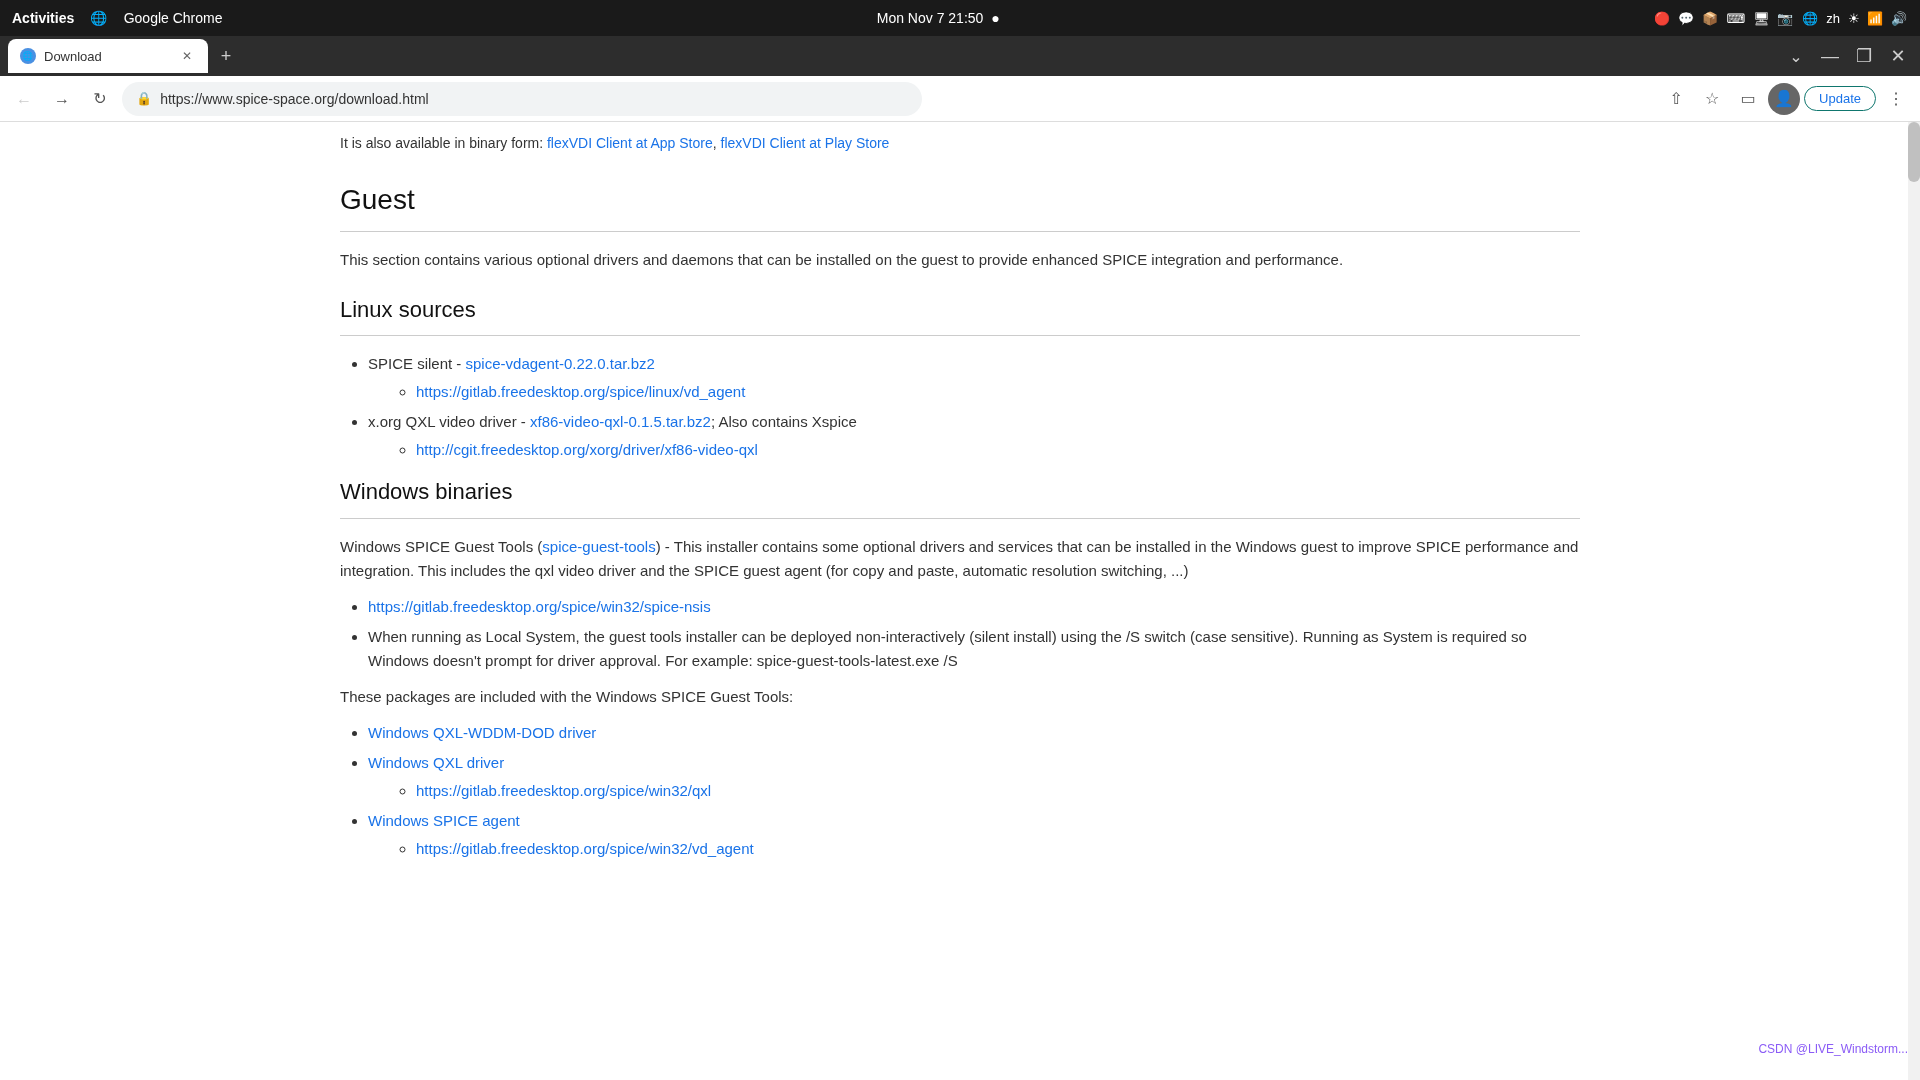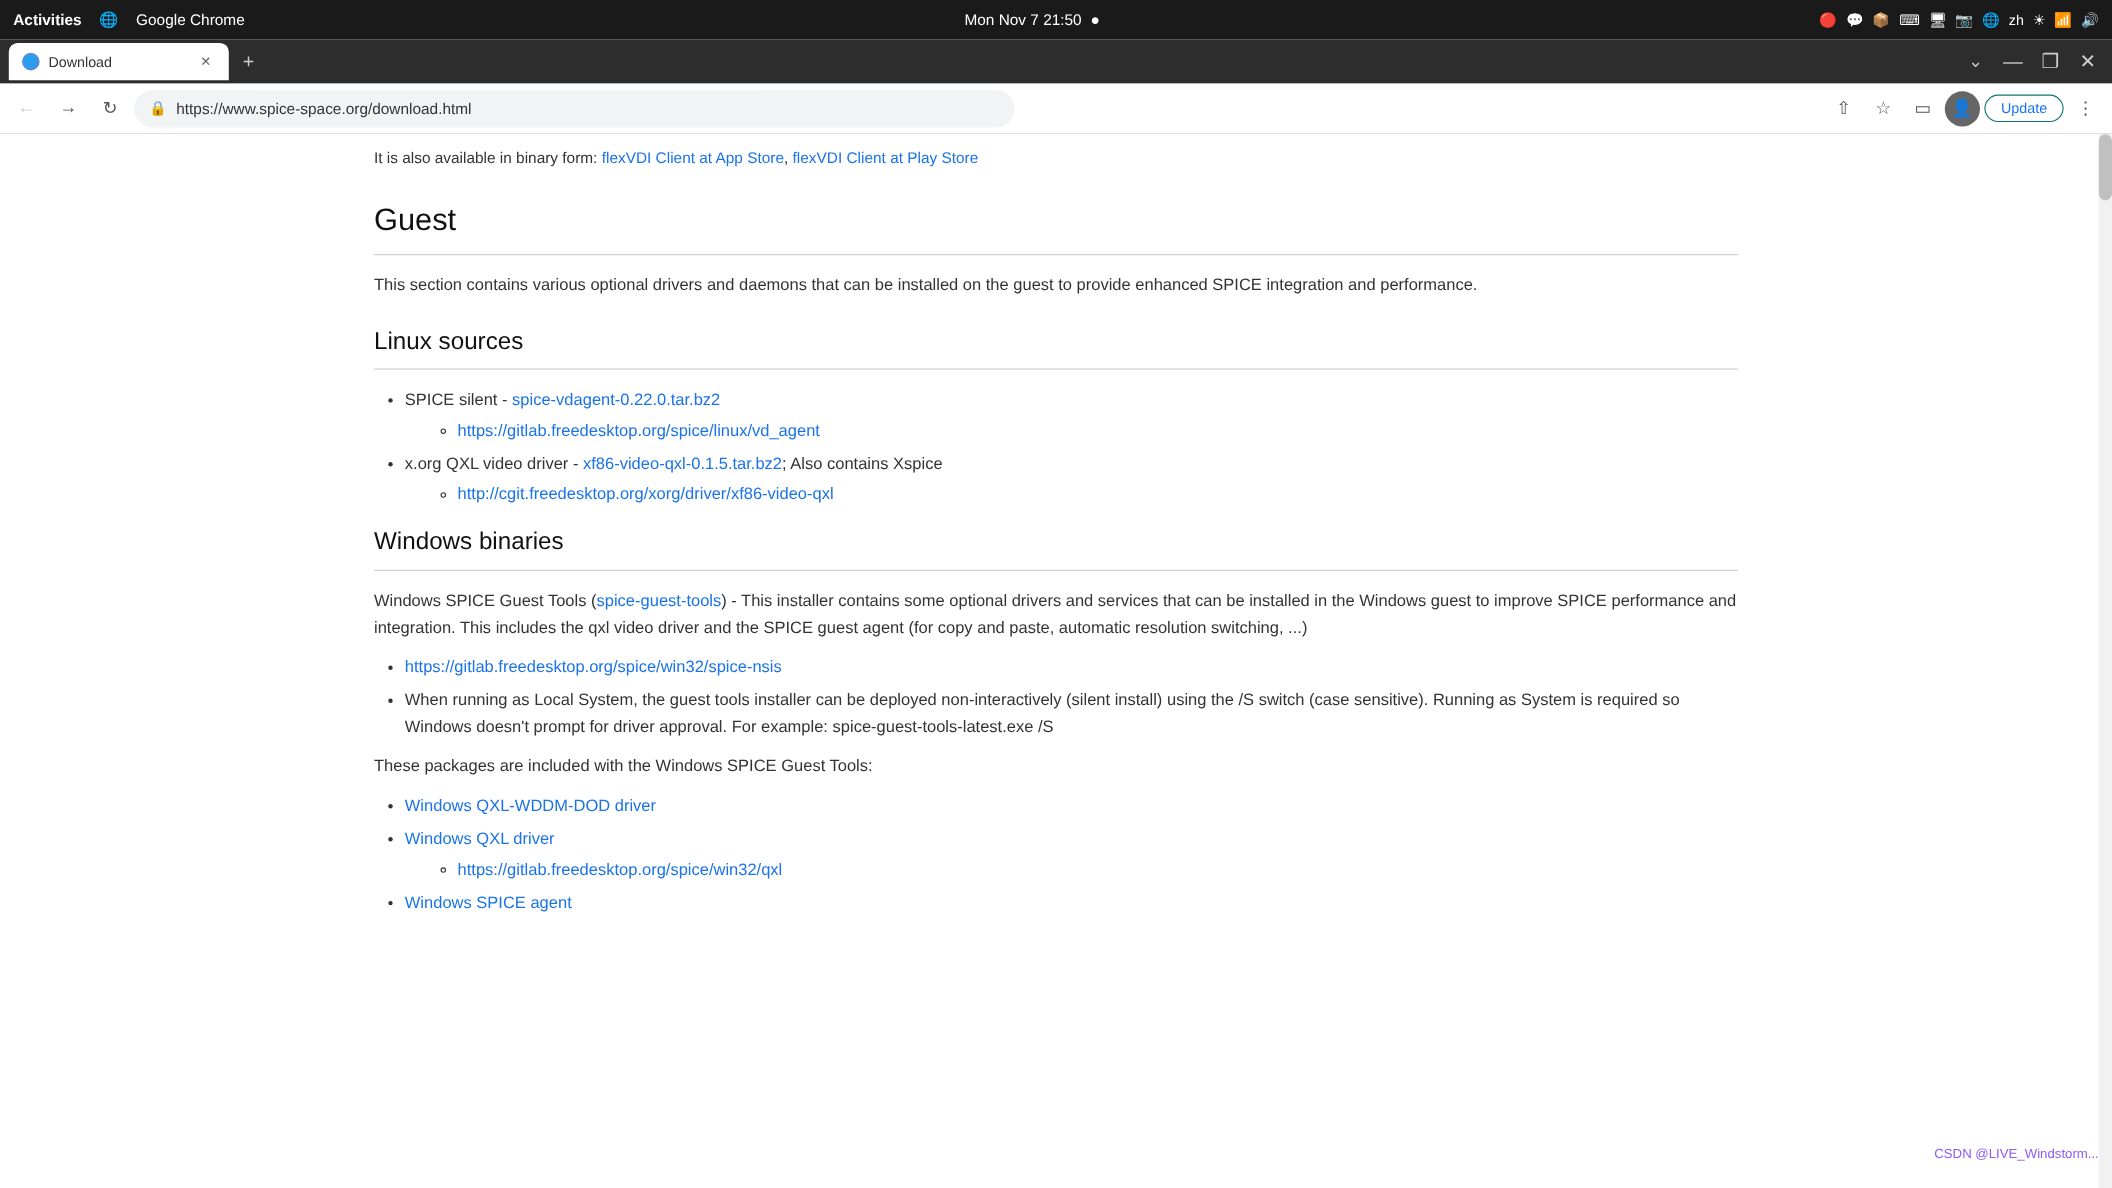--- a/index.html
+++ b/index.html
@@ -322,20 +322,23 @@
         <a href="#">Windows QXL-WDDM-DOD driver</a>
       </li>
       <li>
         <a href="#">Windows QXL driver</a>
         <ul class="sub-list">
           <li><a href="#">https://gitlab.freedesktop.org/spice/win32/qxl</a></li>
         </ul>
       </li>
       <li>
         <a href="#">Windows SPICE agent</a>
+        <ul class="sub-list">
+          <li><a href="#">https://gitlab.freedesktop.org/spice/win32/vd_agent</a></li>
+        </ul>
       </li>
     </ul>
   </div>
 </div>
 
 <div class="scroll-track">
   <div class="scroll-thumb"></div>
 </div>
 
 <div class="watermark">CSDN @LIVE_Windstorm...</div>

